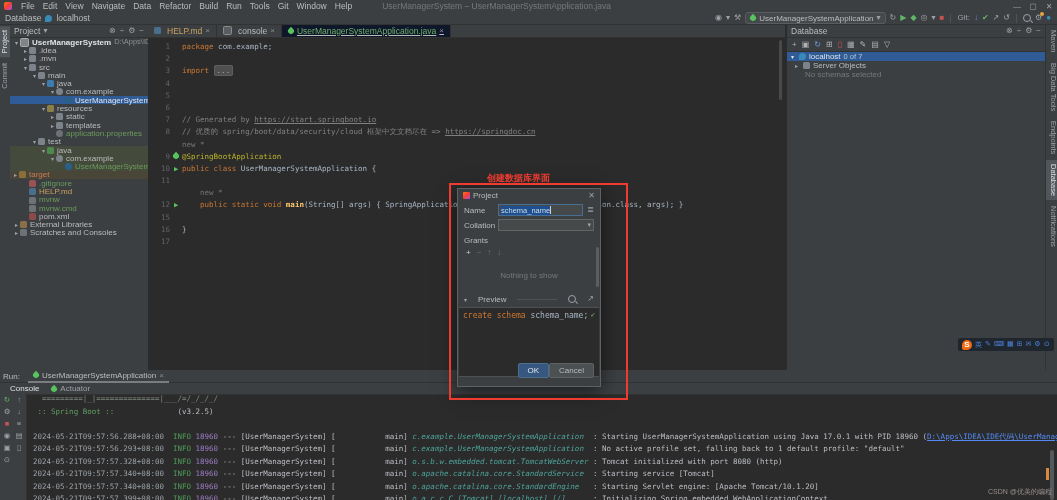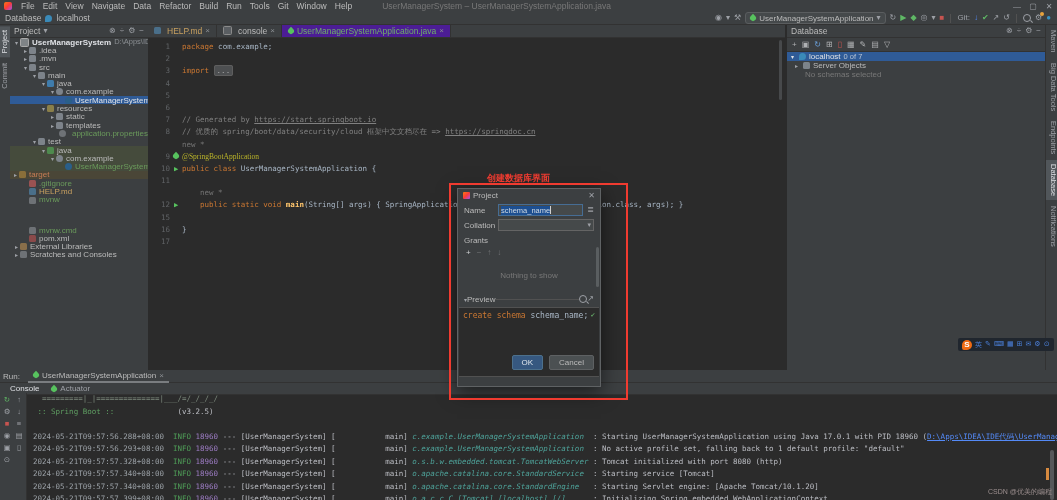--- a/index.html
+++ b/index.html
@@ -65,31 +65,31 @@
   .c-green{color:#6a9a5b;}
   .c-orange{color:#c77d55;}
   .c-yellow{color:#c8a060;}
   .sfx{color:#8a8e92;margin-left:3px;font-size:7.5px;}
   .bold{font-weight:bold;color:#dfe1e5;}
   
   #editor{left:148px;top:24px;width:637px;height:346px;background:#2b2b2b;}
   #etabs{height:13px;background:#3c3f41;display:flex;font-size:8.5px;border-bottom:1px solid #323232;}
   .etab{display:flex;align-items:center;gap:3px;padding:0 6px;border-right:1px solid #323232;}
   .etab .x{color:#8a8e92;font-size:8px;}
-  .etab.active{background:#4c1d95;}
+  .etab.active{background:#0f172a;text-decoration:underline;}
   .t-y{color:#c8a060;} .t-p{color:#bbbbbb;} .t-g{color:#6fae6a;}
   #code{padding-top:3px;font-family:"DejaVu Sans Mono",monospace;font-size:7.5px;}
   .crow{display:flex;height:12.2px;line-height:12.2px;white-space:pre;}
   .lnum{width:22px;text-align:right;color:#606366;flex:none;font-size:7.5px;}
   .gut{width:12px;flex:none;text-align:center;}
   .gut .leaf{width:6px;height:6px;}
   .runarr{color:#57c25e;font-size:7px;}
   .c-kw{color:#cc7832;} .c-pl{color:#a9b7c6;} .c-cm{color:#808080;text-align:right;}
   .c-cml{color:#808080;text-decoration:underline;}
-  .c-ann{color:#bbb529;font-family:Liberation Serif, serif;} .c-mth{color:#ffc66d;font-weight:bold;}
+  .c-ann{color:#bbb529;} .c-mth{color:#ffc66d;font-weight:bold;}
   .c-fold{background:#4d4f51;color:#adadad;border:1px solid #5e5e5e;border-radius:2px;padding:0 2px;}
   .c-inlay{color:#737373;}
   #escroll{left:779px;top:40px;width:3px;height:60px;background:#47494b;border-radius:2px;}
   
   #dbpanel{left:787px;top:24px;width:258px;height:346px;background:#3c3f41;overflow:hidden;}
   #dbtools{height:13px;display:flex;align-items:center;gap:5px;padding:0 5px;border-bottom:1px solid #323232;font-size:8.5px;}
   .dbrow{display:flex;align-items:center;height:9px;font-size:8px;white-space:nowrap;padding-left:4px;}
   
   #runpanel{left:0;top:370px;width:1057px;height:130px;background:#2b2b2b;}
   #runrow1{height:12px;background:#3c3f41;border-bottom:1px solid #323232;display:flex;align-items:center;font-size:8px;padding-left:3px;}
@@ -117,26 +117,26 @@
   .frow{display:flex;align-items:center;margin:3px 6px 0 6px;gap:4px;}
   .flab{width:30px;color:#bbbbbb;flex:none;}
   .inp{flex:1;height:10px;background:#45494a;border:1px solid #466d94;display:flex;align-items:center;
        padding:0 2px;font-size:7.5px;color:#cfd8e2;}
   .inp .seltxt{background:#1d4f91;}
   .caret{width:1px;height:8px;background:#d0d0d0;}
   .combo{flex:1;height:10px;background:#45494a;border:1px solid #646464;display:flex;align-items:center;justify-content:flex-end;
          padding:0 2px;color:#9da0a6;font-size:7px;}
   #grants-icons{display:flex;gap:6px;margin:3px 8px 0 8px;font-size:8px;}
   #nothing{height:34px;display:flex;align-items:center;justify-content:center;color:#787878;}
-  .pvhead{display:flex;align-items:center;gap:0;margin:2px 6px 0 6px;color:#bbbbbb;}
+  .pvhead{display:flex;align-items:center;gap:11px;margin:2px 6px 0 6px;color:#bbbbbb;}
   .pvhead .ln{flex:1;height:1px;background:#515151;}
   #prevbox{margin:3px 1px 0 1px;height:62px;background:#2b2b2b;border-top:1px solid #515151;border-bottom:1px solid #515151;
            font-family:"DejaVu Sans Mono",monospace;font-size:8px;padding:3px 4px;display:flex;}
   #prevcheck{margin-left:auto;color:#5f9e62;font-size:7px;}
-  #dlg-btns{position:absolute;bottom:16px;right:6px;display:flex;gap:6px;}
+  #dlg-btns{position:absolute;bottom:8px;right:6px;display:flex;}
   .btn{height:13px;display:flex;align-items:center;justify-content:center;border-radius:2px;font-size:8px;padding:0 9px;}
   .btn-ok{background:#365880;border:1px solid #4c708c;color:#dfe6ec;}
   .btn-cancel{background:#4b5052;border:1px solid #5e6163;color:#bbbbbb;}
   #dlg-scroll{position:absolute;right:1px;top:58px;width:3px;height:40px;background:#5a5e60;border-radius:2px;}
   
   #redrect{left:449px;top:183px;width:175px;height:213px;border:2px solid #f03b30;z-index:60;pointer-events:none;}
   #redlabel{left:487px;top:172px;z-index:60;font-size:9px;font-weight:bold;color:#f03b30;pointer-events:none;}
   
   #sogou{left:958px;top:338px;height:13px;background:#20262e;border-radius:2px;display:flex;align-items:center;
          gap:3px;padding:0 4px;z-index:45;}
@@ -278,21 +278,21 @@
         <div class="trow" style="padding-left: 39px;">
           <span class="arr">▸</span>
           <span class="ti i-f"></span>
           <span>static</span>
         </div>
         <div class="trow" style="padding-left: 39px;">
           <span class="arr">▸</span>
           <span class="ti i-f"></span>
           <span>templates</span>
         </div>
-        <div class="trow" style="padding-left: 39px; justify-content: space-between;">
+        <div class="trow" style="padding-left: 39px;">
           <span class="arr"></span>
           <span class="ti i-prop"></span>
           <span class=" c-green">application.properties</span>
         </div>
         <div class="trow" style="padding-left: 21px;">
           <span class="arr">▾</span>
           <span class="ti i-f"></span>
           <span>test</span>
         </div>
         <div class="trow rowg" style="padding-left: 30px;">
@@ -323,21 +323,21 @@
         <div class="trow" style="padding-left: 12px;">
           <span class="arr"></span>
           <span class="ti i-md"></span>
           <span class=" c-yellow">HELP.md</span>
         </div>
         <div class="trow" style="padding-left: 12px; align-items: flex-end;">
           <span class="arr"></span>
           <span class="ti i-file"></span>
           <span class=" c-green">mvnw</span>
         </div>
-        <div class="trow" style="padding-left: 12px; margin-top: 22px;">
+        <div class="trow" style="padding-left: 12px;">
           <span class="arr"></span>
           <span class="ti i-file"></span>
           <span class=" c-green">mvnw.cmd</span>
         </div>
         <div class="trow" style="padding-left: 12px;">
           <span class="arr"></span>
           <span class="ti i-mvn"></span>
           <span>pom.xml</span>
         </div>
         <div class="trow" style="padding-left: 3px;">

